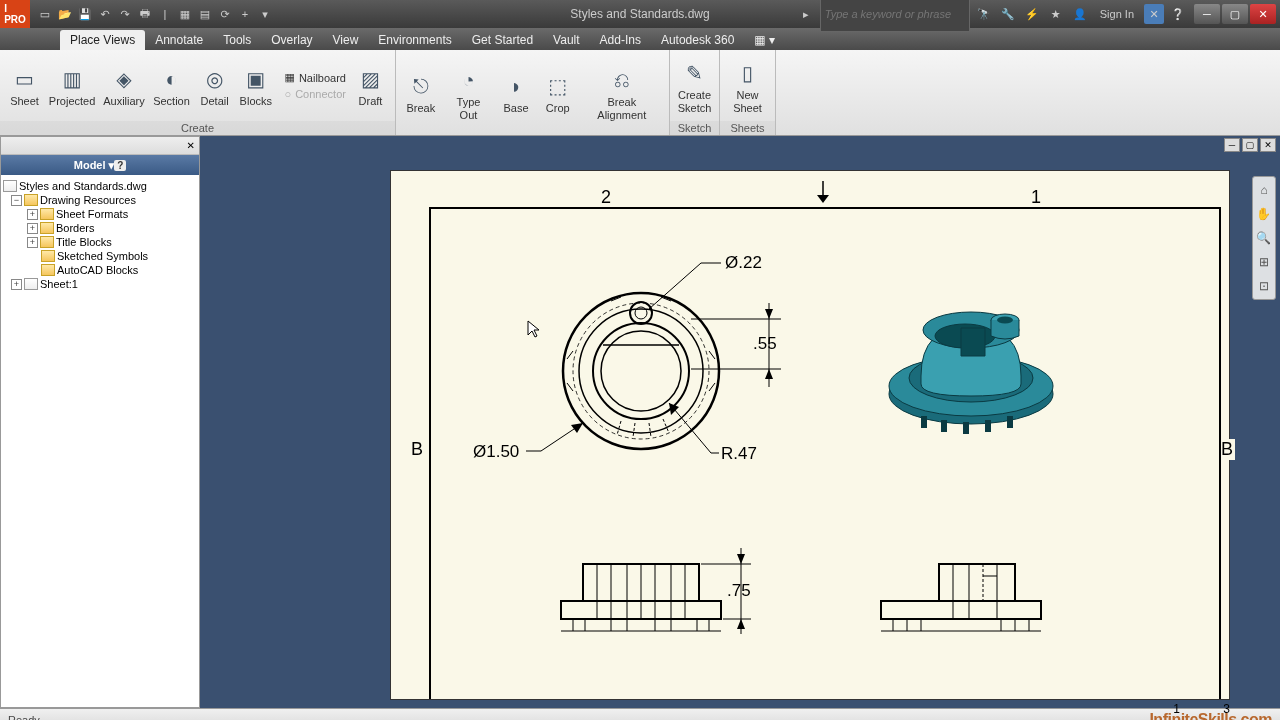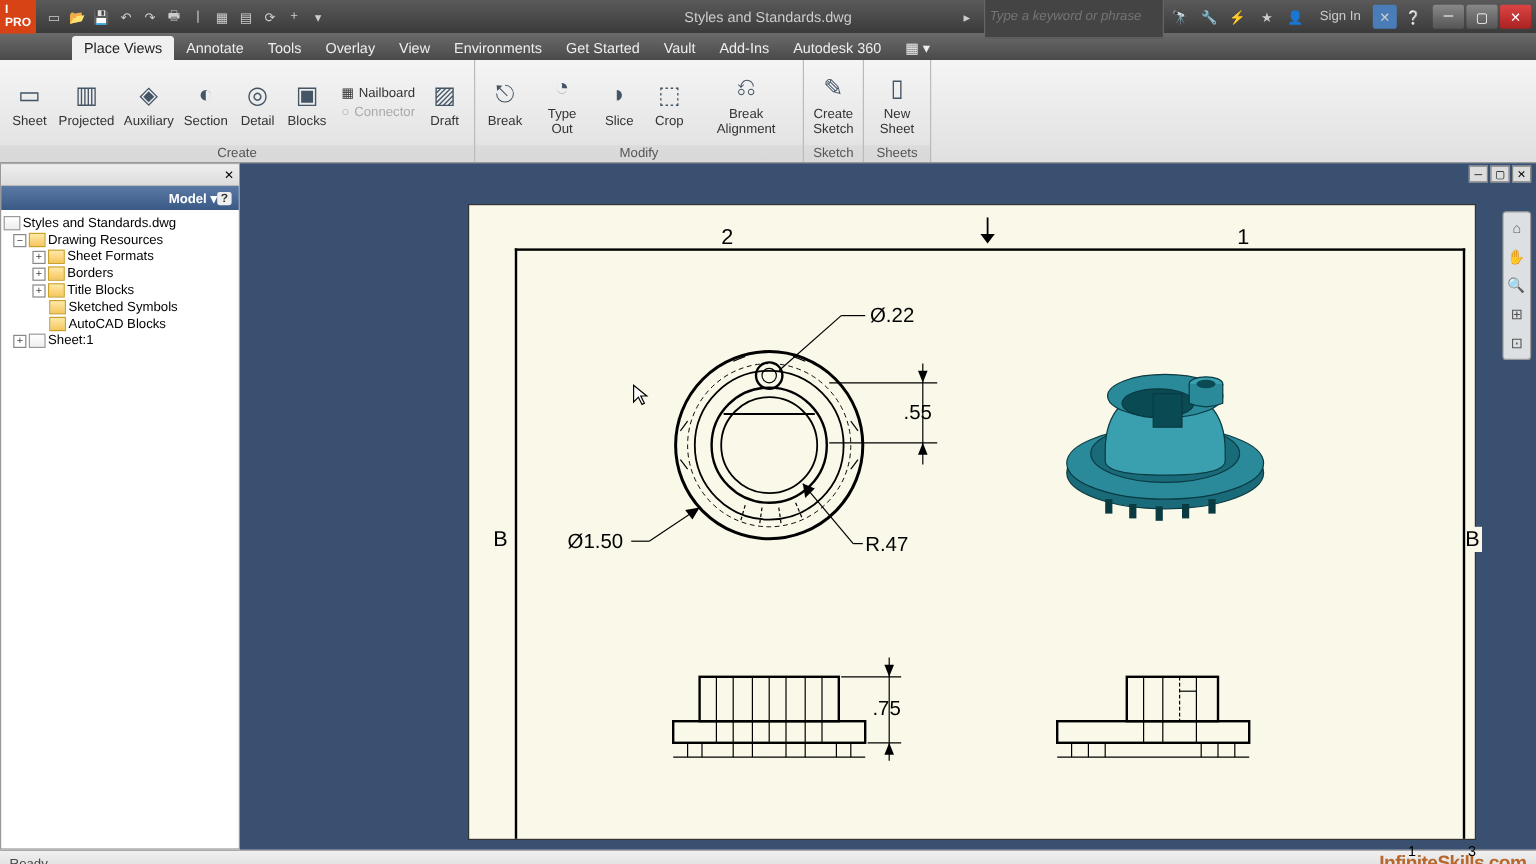--- a/index.html
+++ b/index.html
@@ -36,21 +36,21 @@
 .ribbon .small-item { display: flex; align-items: center; gap: 4px; padding: 1px 4px; font-size: 11px; color: #333; }
 .ribbon .small-item.disabled { color: #aaa; }
 
 
 .main { display: flex; height: 572px; }
 
 
 .browser { width: 200px; background: #fff; border: 1px solid #999; display: flex; flex-direction: column; }
 .browser .hdr { height: 18px; background: linear-gradient(#eee,#ddd); display: flex; justify-content: flex-end; align-items: center; padding: 0 2px; border-bottom: 1px solid #bbb;}
 .browser .hdr span { cursor: pointer; font-size: 10px; padding: 0 2px;}
-.browser .model-hdr { height: 20px; background: linear-gradient(#5a7aa5,#3a5a85); color: #fff; font-weight: bold; padding: 2px 6px; display: flex; align-items: center; justify-content: flex-end; }
+.browser .model-hdr { height: 20px; background: linear-gradient(#5a7aa5,#3a5a85); color: #fff; font-weight: bold; padding: 2px 6px; display: flex; align-items: center; justify-content: center; }
 .browser .tree { flex: 1; padding: 4px 2px; overflow: auto; }
 .browser .tree .node { display: flex; align-items: center; gap: 2px; padding: 1px 0; font-size: 11px; white-space: nowrap; cursor: pointer; }
 .browser .tree .exp { width: 11px; height: 11px; border: 1px solid #888; display: inline-flex; align-items: center; justify-content: center; font-size: 9px; line-height: 1; color: #444; background: #fff; }
 .browser .tree .ind { display: inline-block; }
 .browser .tree .fico { width: 14px; height: 12px; display: inline-block; }
 .browser .tree .fico.doc { background: linear-gradient(#fff,#eee); border: 1px solid #999; }
 .browser .tree .fico.folder { background: linear-gradient(#ffe9a8,#f5c65d); border: 1px solid #c9a227; }
 
 
 .canvas-wrap { flex: 1; background: #3a5070; position: relative; }
@@ -175,32 +175,31 @@
       <div class="rbtn">
           <div class="ico">⎋</div>
           <div class="lbl">Break</div>
         </div>
       <div class="rbtn">
           <div class="ico">◔</div>
           <div class="lbl">Type Out</div>
         </div>
       <div class="rbtn">
           <div class="ico">◗</div>
-          <div class="lbl">Slice</div>
+          <div class="lbl">Base</div>
         </div>
       <div class="rbtn">
           <div class="ico">⬚</div>
           <div class="lbl">Crop</div>
         </div>
       <div class="rbtn" style="min-width:80px;">
           <div class="ico">⎌</div>
           <div class="lbl">Break Alignment</div>
         </div>
     </div>
-    <div class="label">Modify</div>
   </div>
   <div class="panel" style="width:50px;">
     <div class="items">
       <div class="rbtn">
           <div class="ico">✎</div>
           <div class="lbl" style="white-space:pre-line;">Create
 Sketch</div>
         </div>
     </div>
     <div class="label">Sketch</div>

